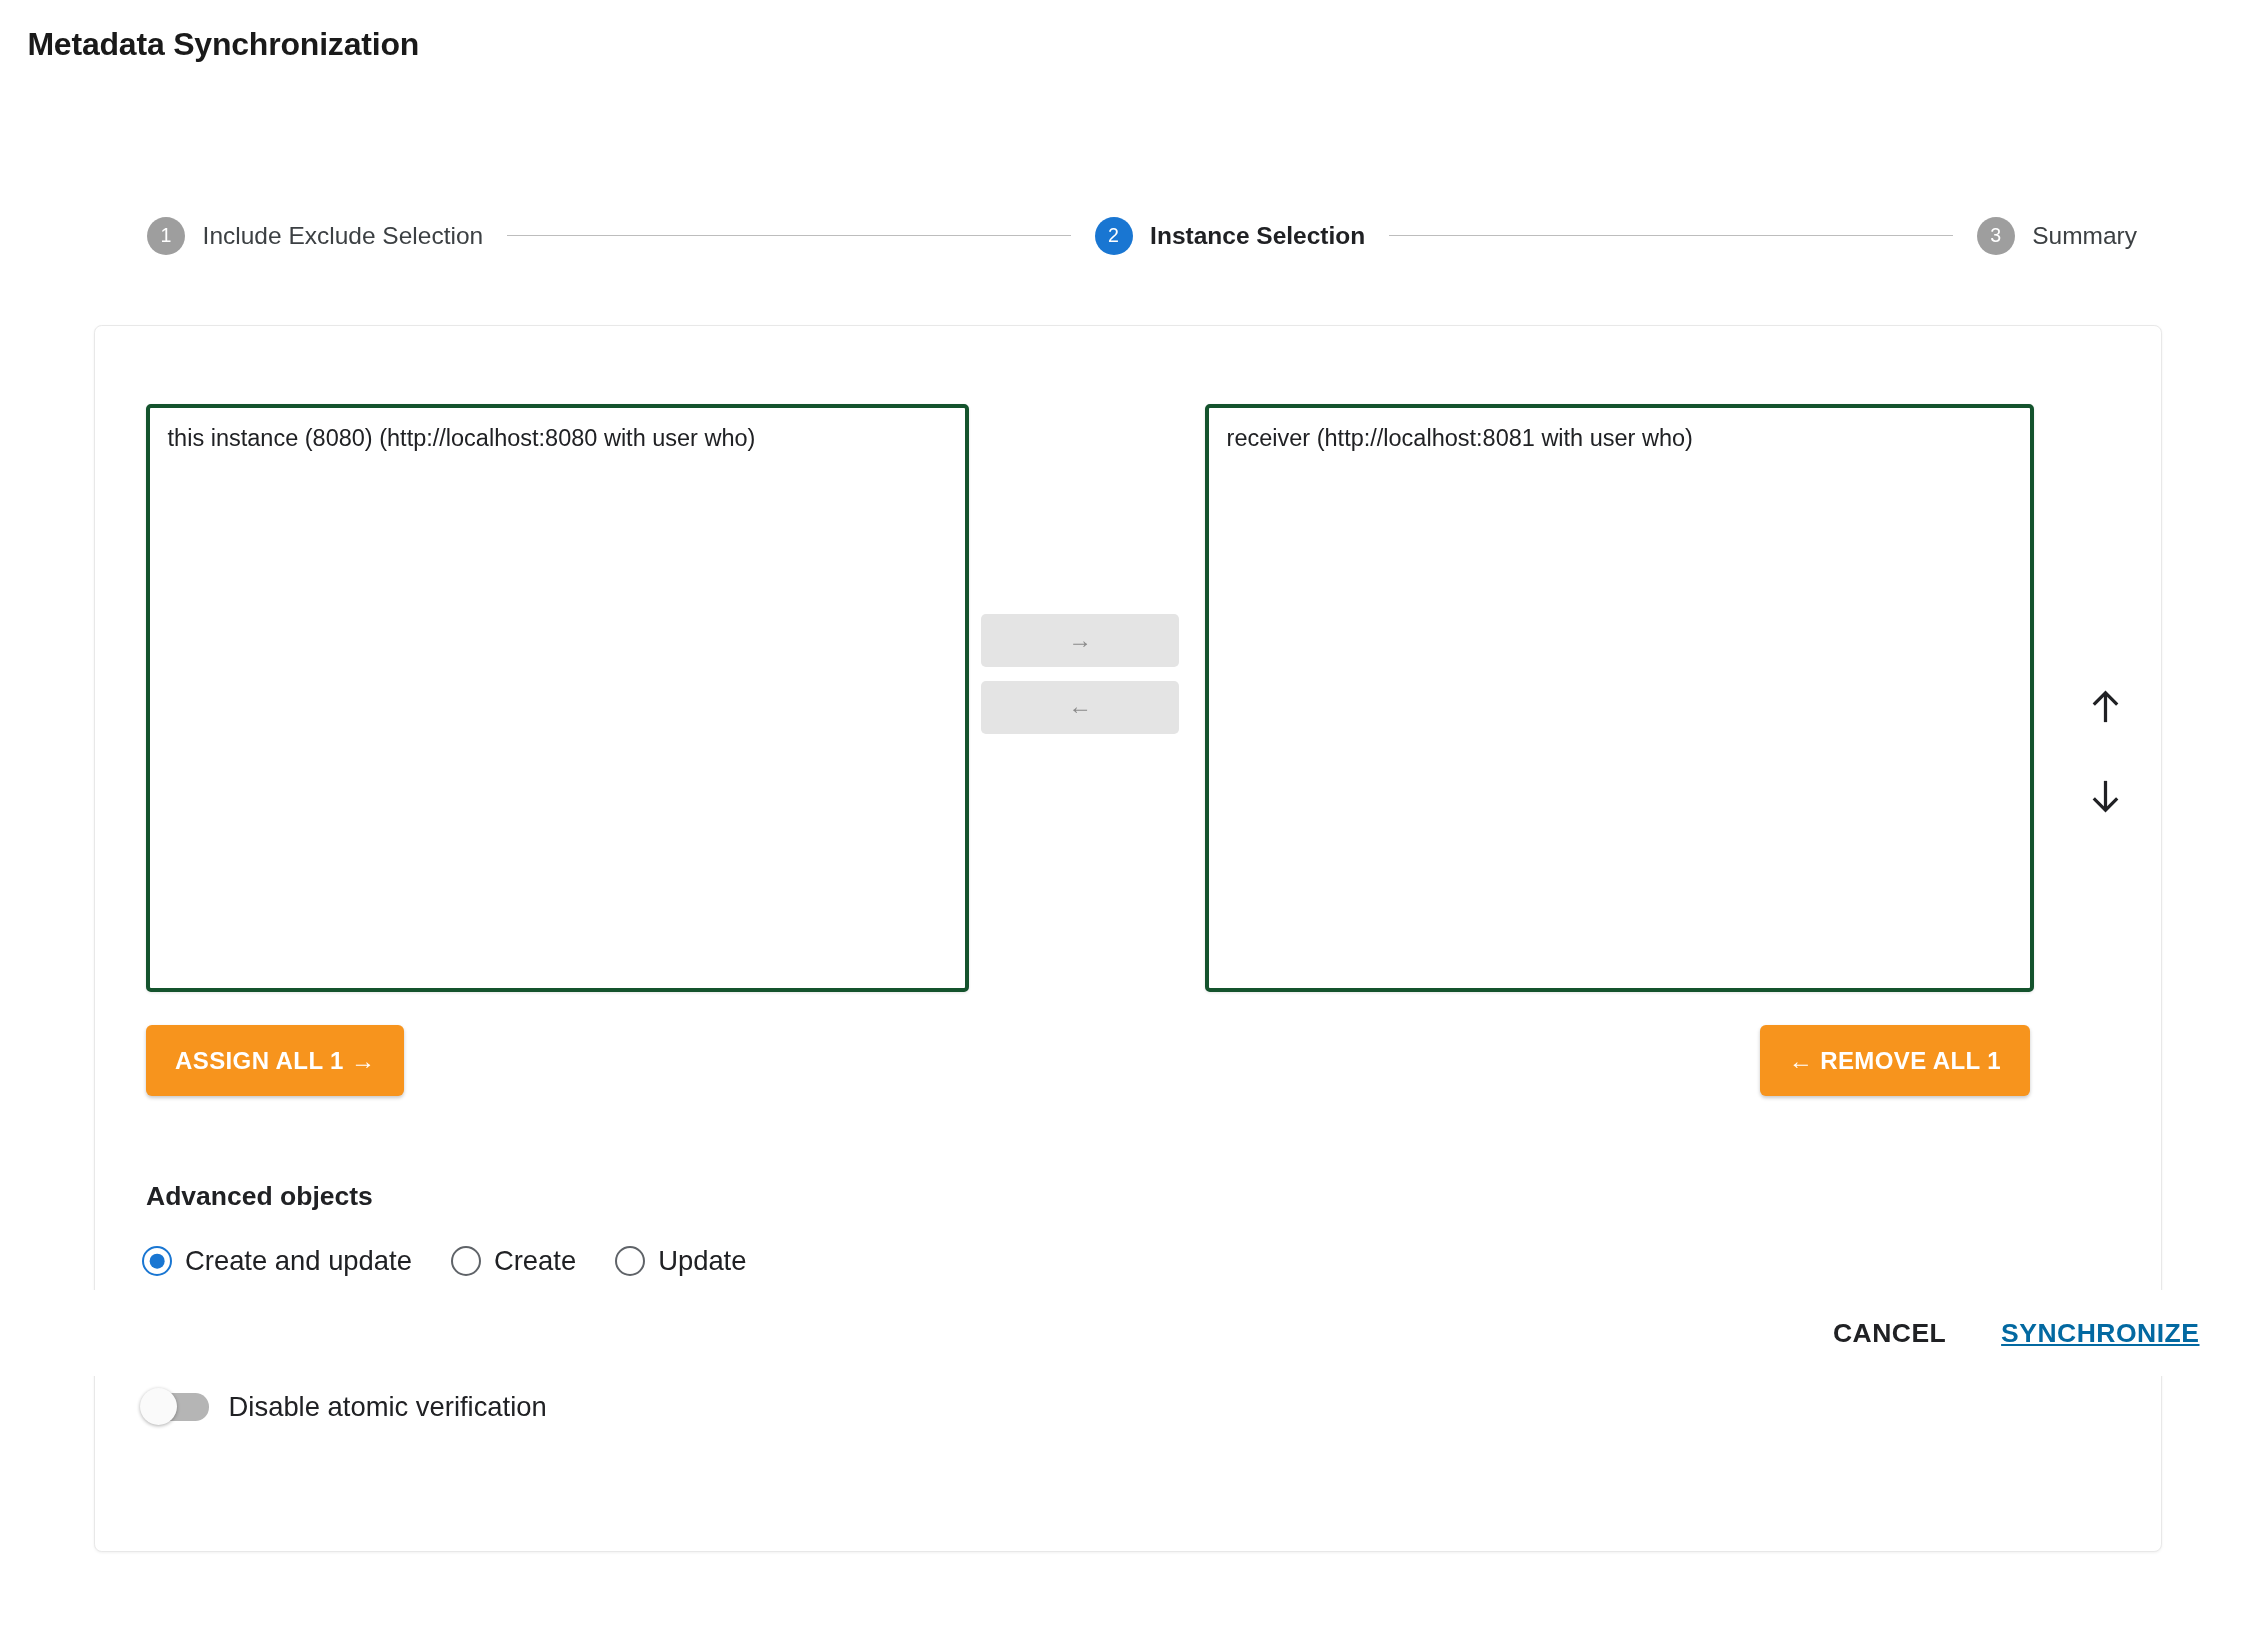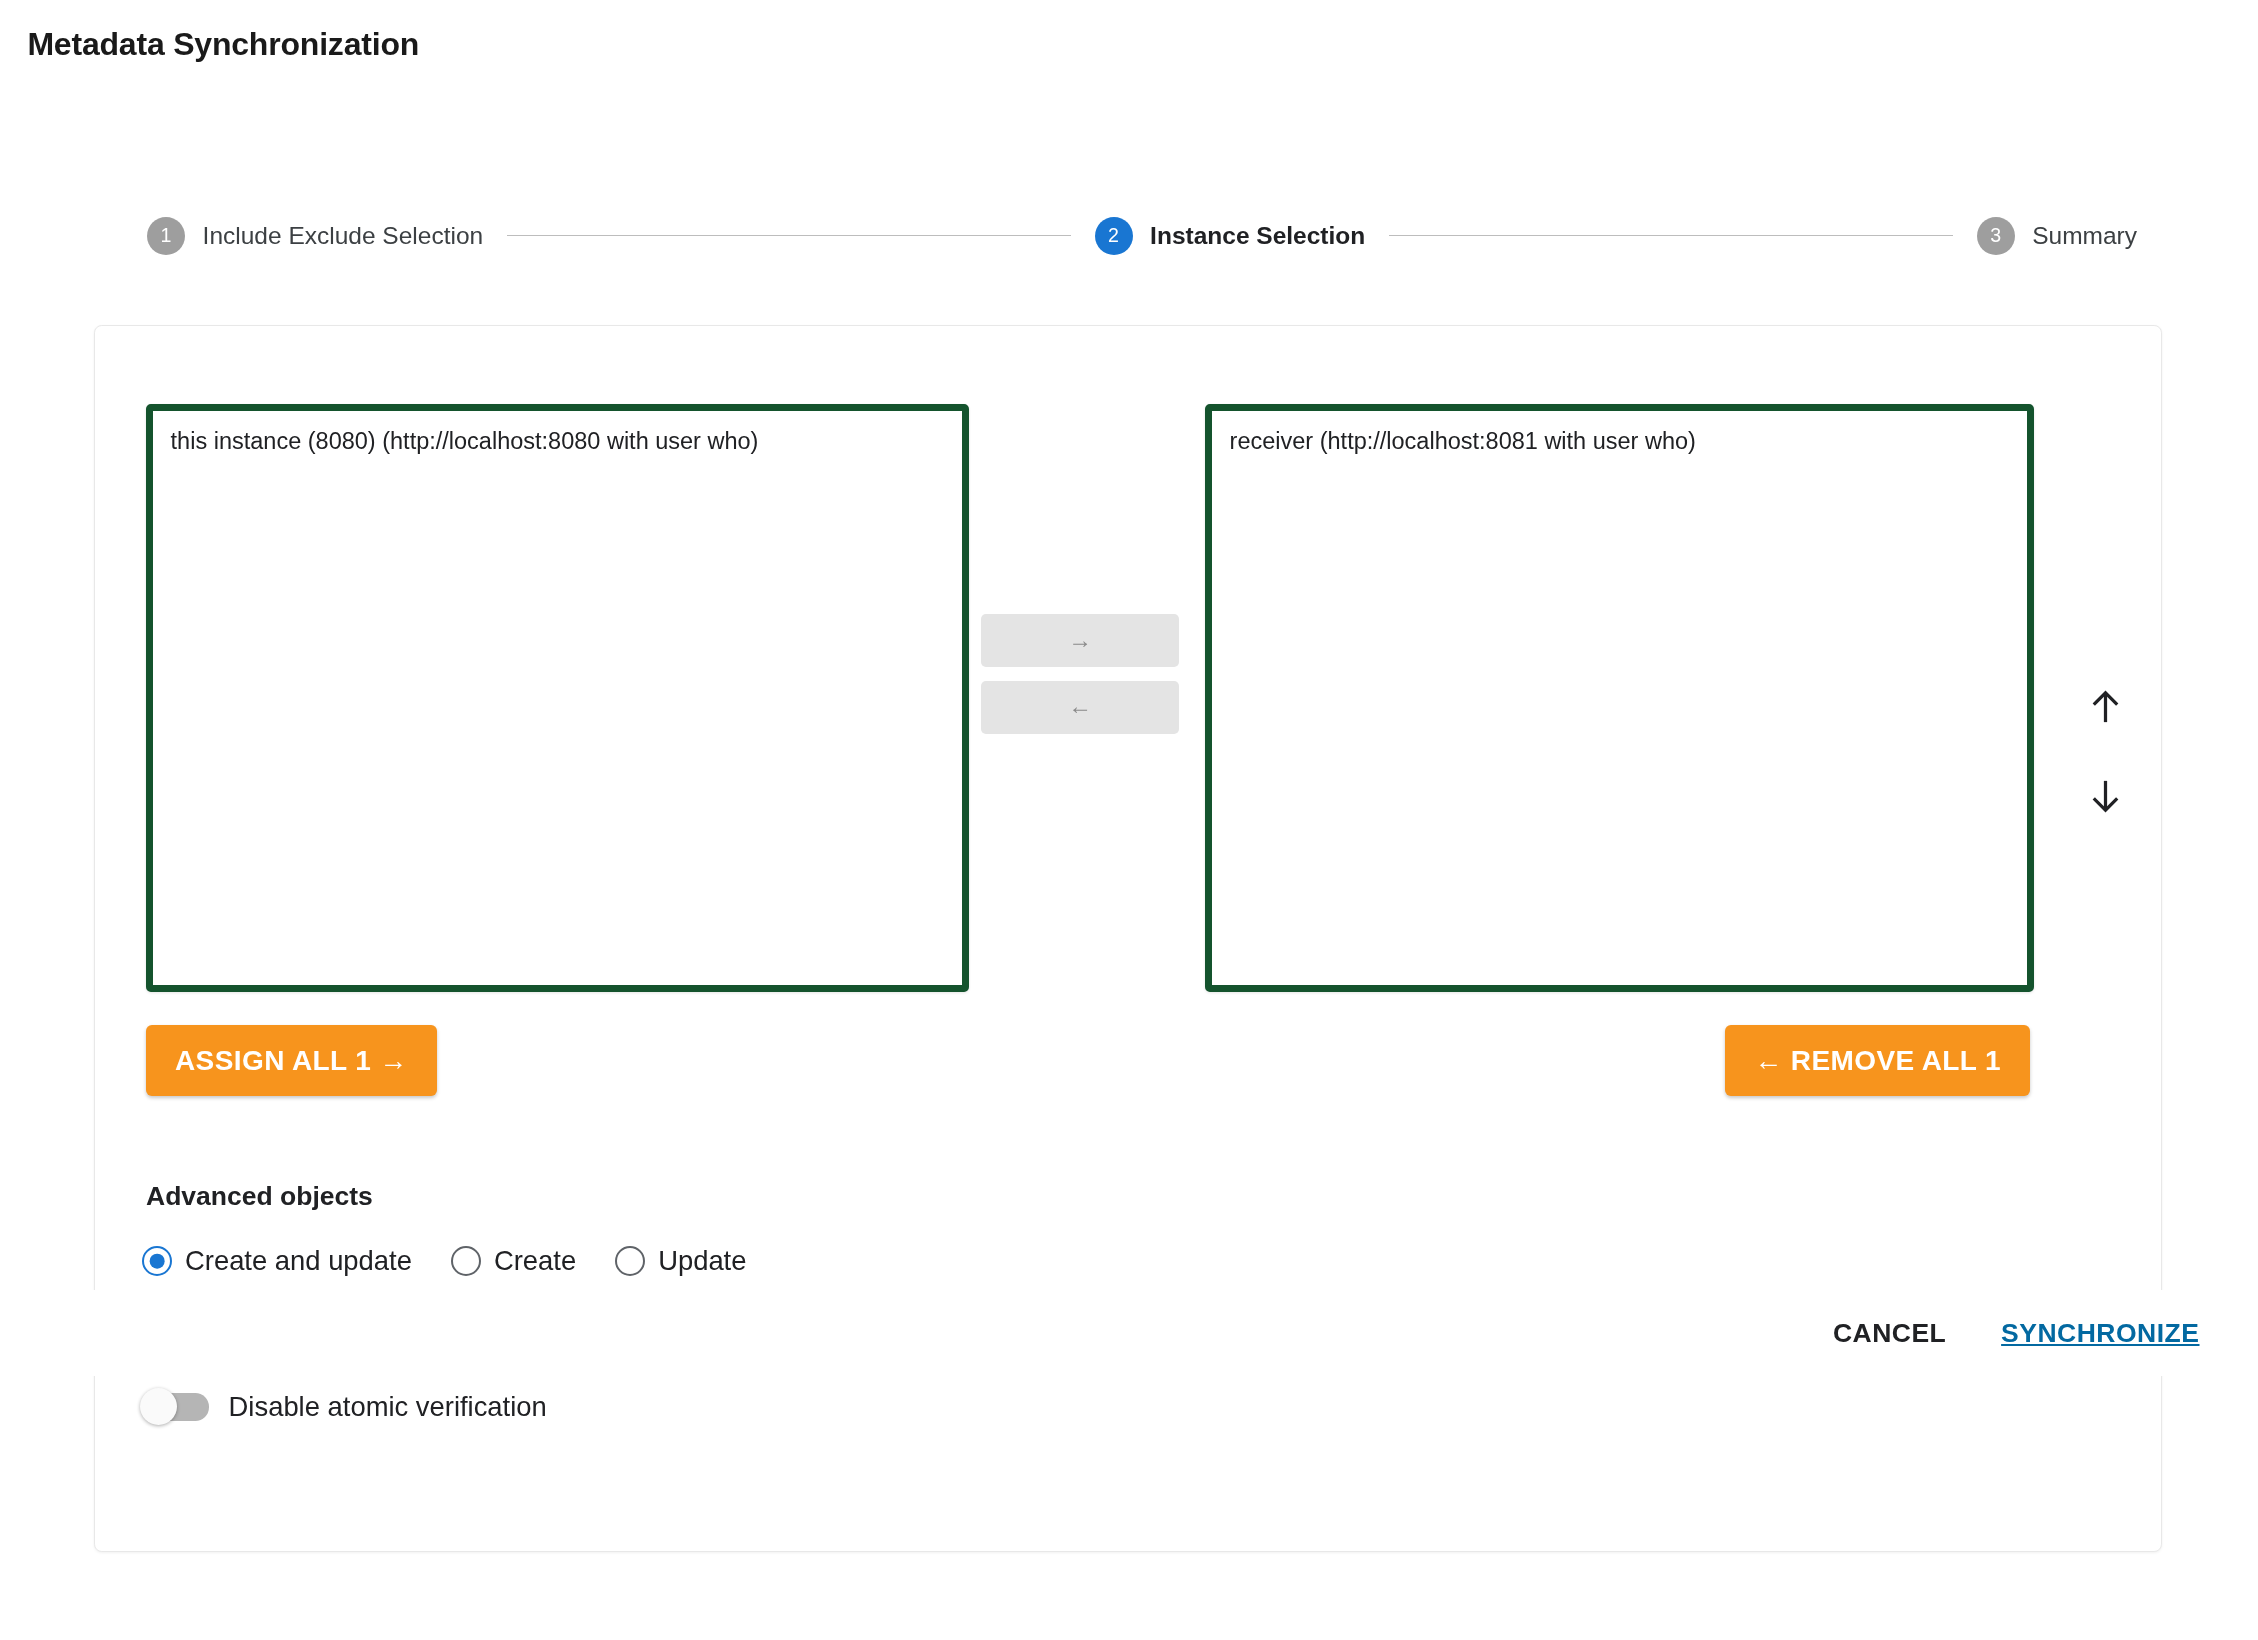--- a/index.html
+++ b/index.html
@@ -83,21 +83,21 @@
     border: 1px solid #e8e8e8;
     border-radius: 7.8px;
     box-shadow: 0 1px 2.9px rgba(0,0,0,0.06);
     overflow: hidden;
   }
 
   
   .listbox {
     position: absolute;
     background: #ffffff;
-    border: 7px solid #14532d;
+    border: 4px solid #14532d;
     border-radius: 4.9px;
     box-shadow: 0 1px 2.9px rgba(0,0,0,0.10);
     overflow: hidden;
   }
   .listbox.left  { left: 51px;  top: 78px; width: 823px;  height: 588px; }
   .listbox.right { left: 1110px; top: 78px; width: 829px; height: 588px; }
   .list-option {
     padding: 15.7px 17.6px 0 17.6px;
     font-size: 23.5px;
     color: #202124;
@@ -133,21 +133,21 @@
   }
 
   
   .btn-orange {
     position: absolute;
     height: 71px;
     background: #f7941d;
     border: none;
     border-radius: 5.9px;
     color: #ffffff;
-    font-size: 28px;
+    font-size: 24px;
     font-weight: bold;
     letter-spacing: 0.4px;
     padding: 0 29px;
     cursor: pointer;
     box-shadow: 0 2px 3.9px rgba(0,0,0,0.22);
     display: flex;
     align-items: center;
     justify-content: center;
     white-space: nowrap;
     font-family: "Liberation Sans", sans-serif;

